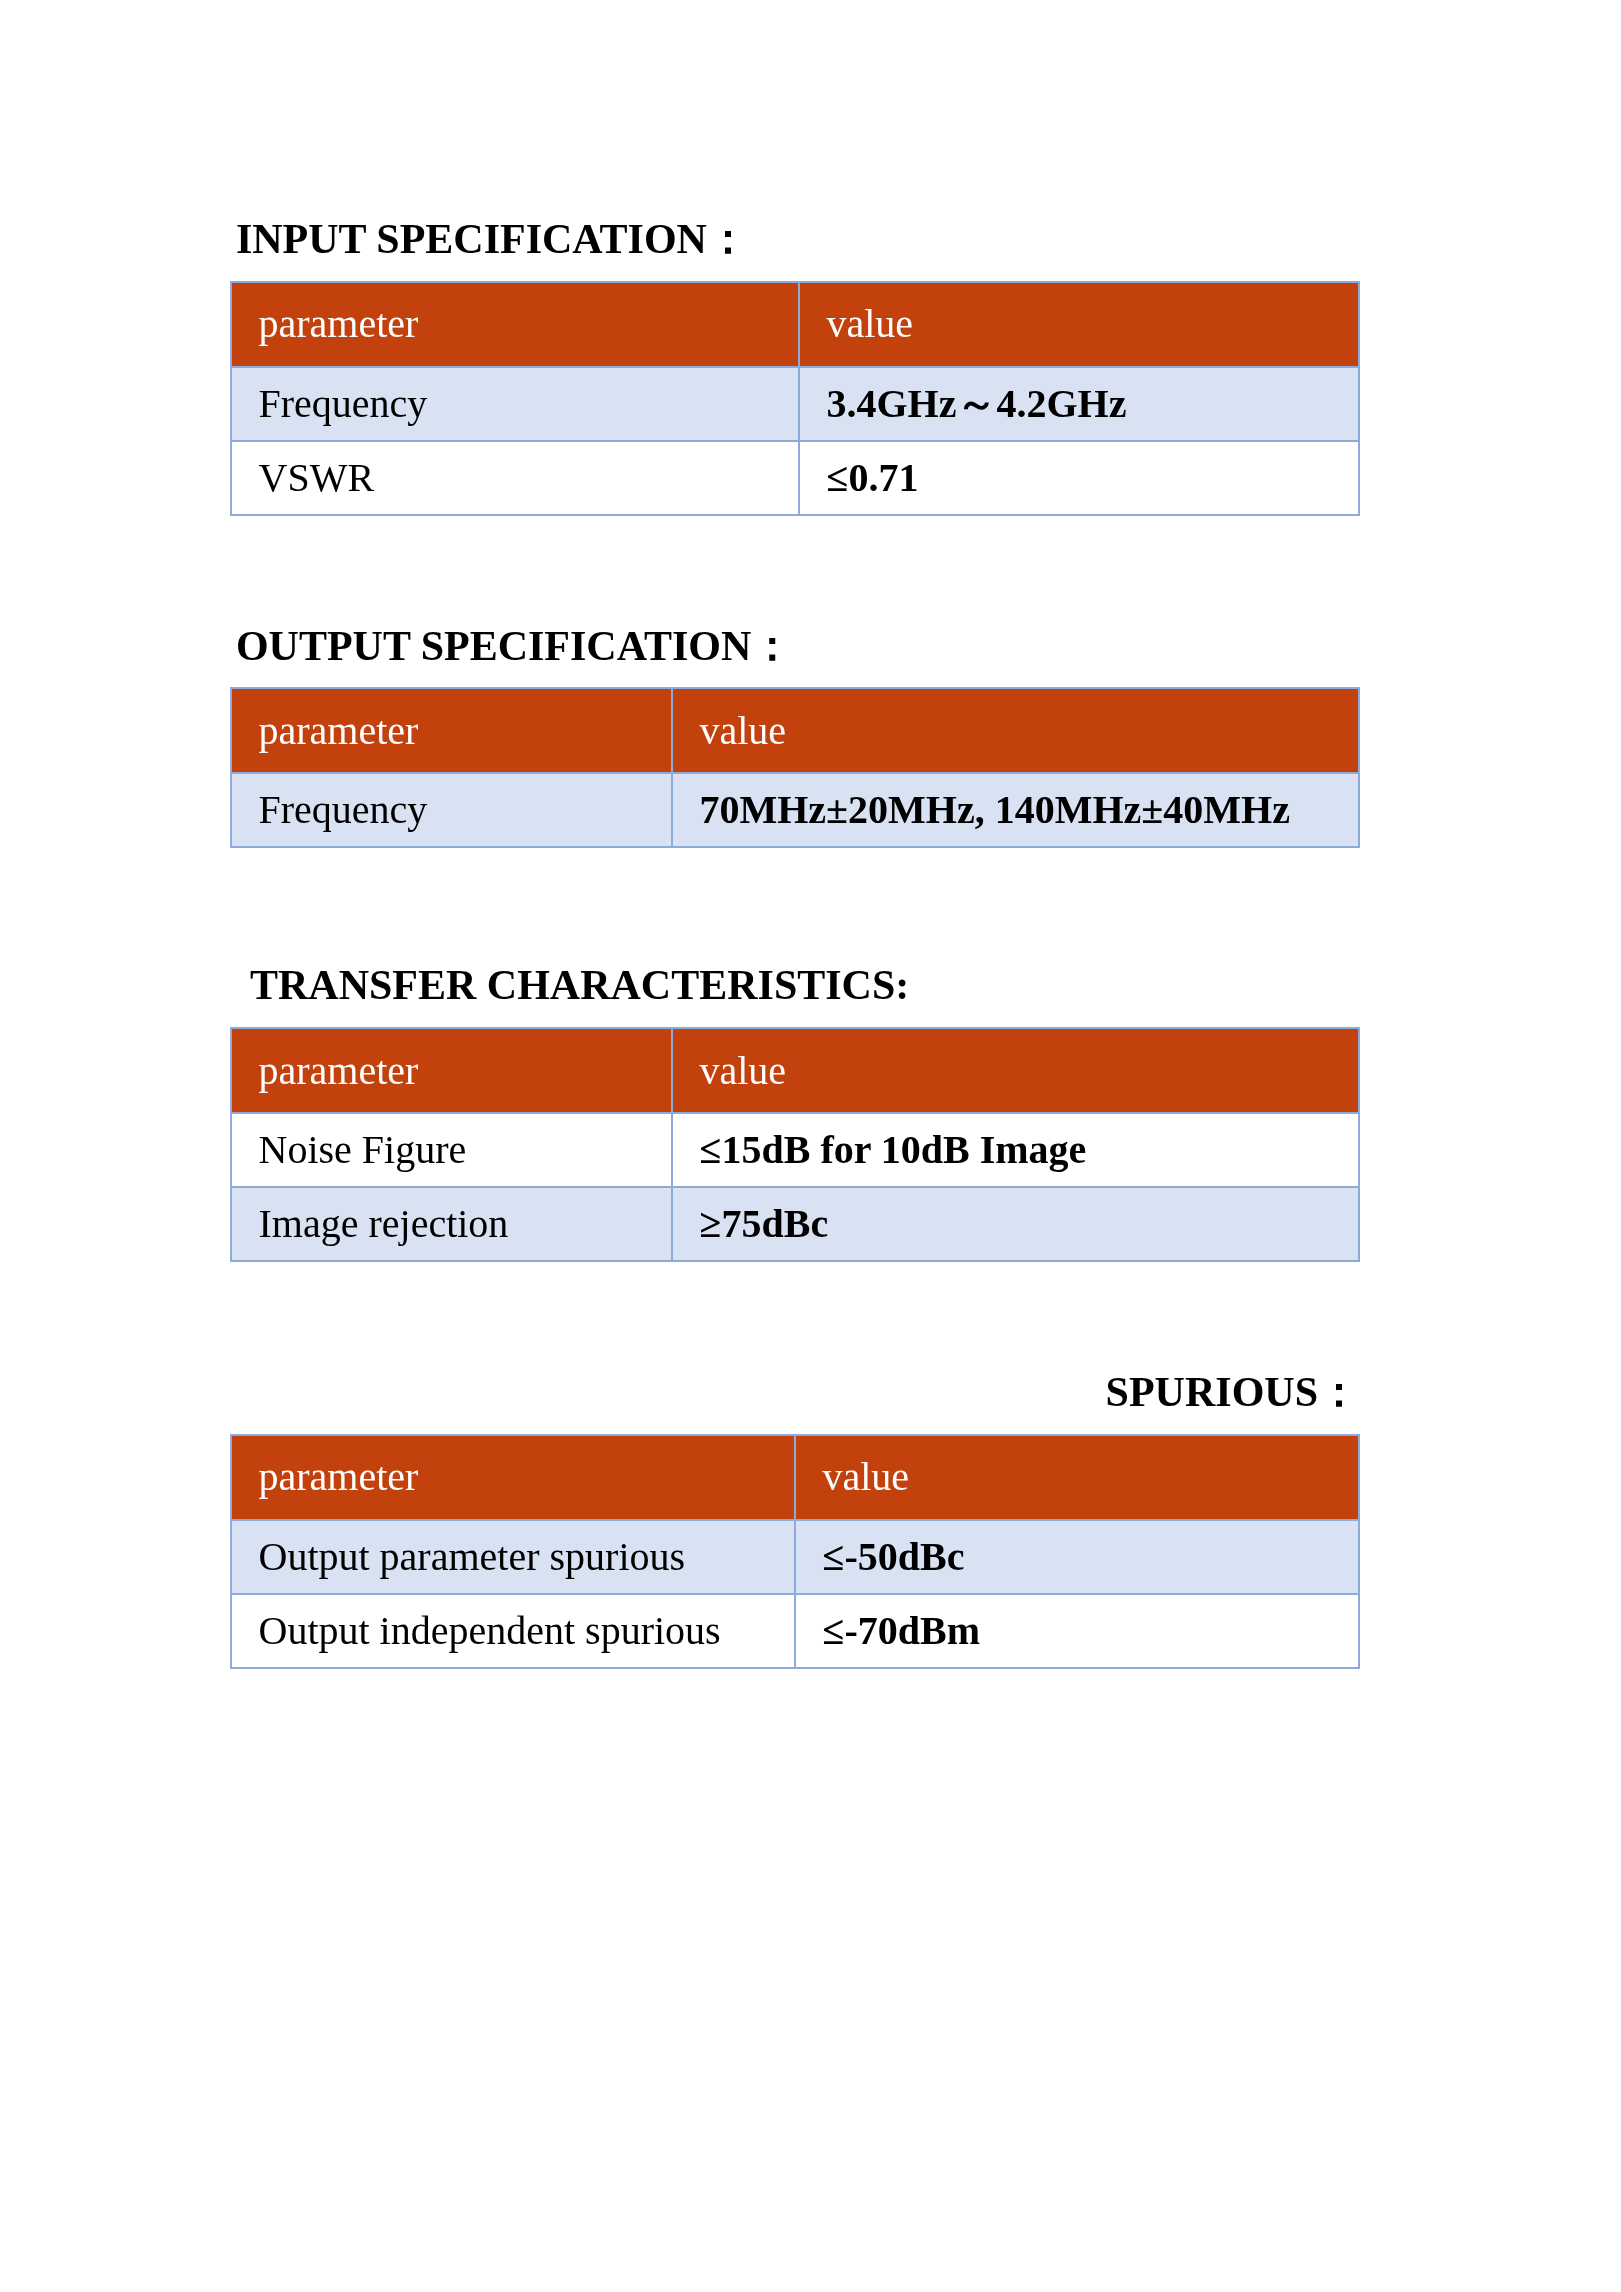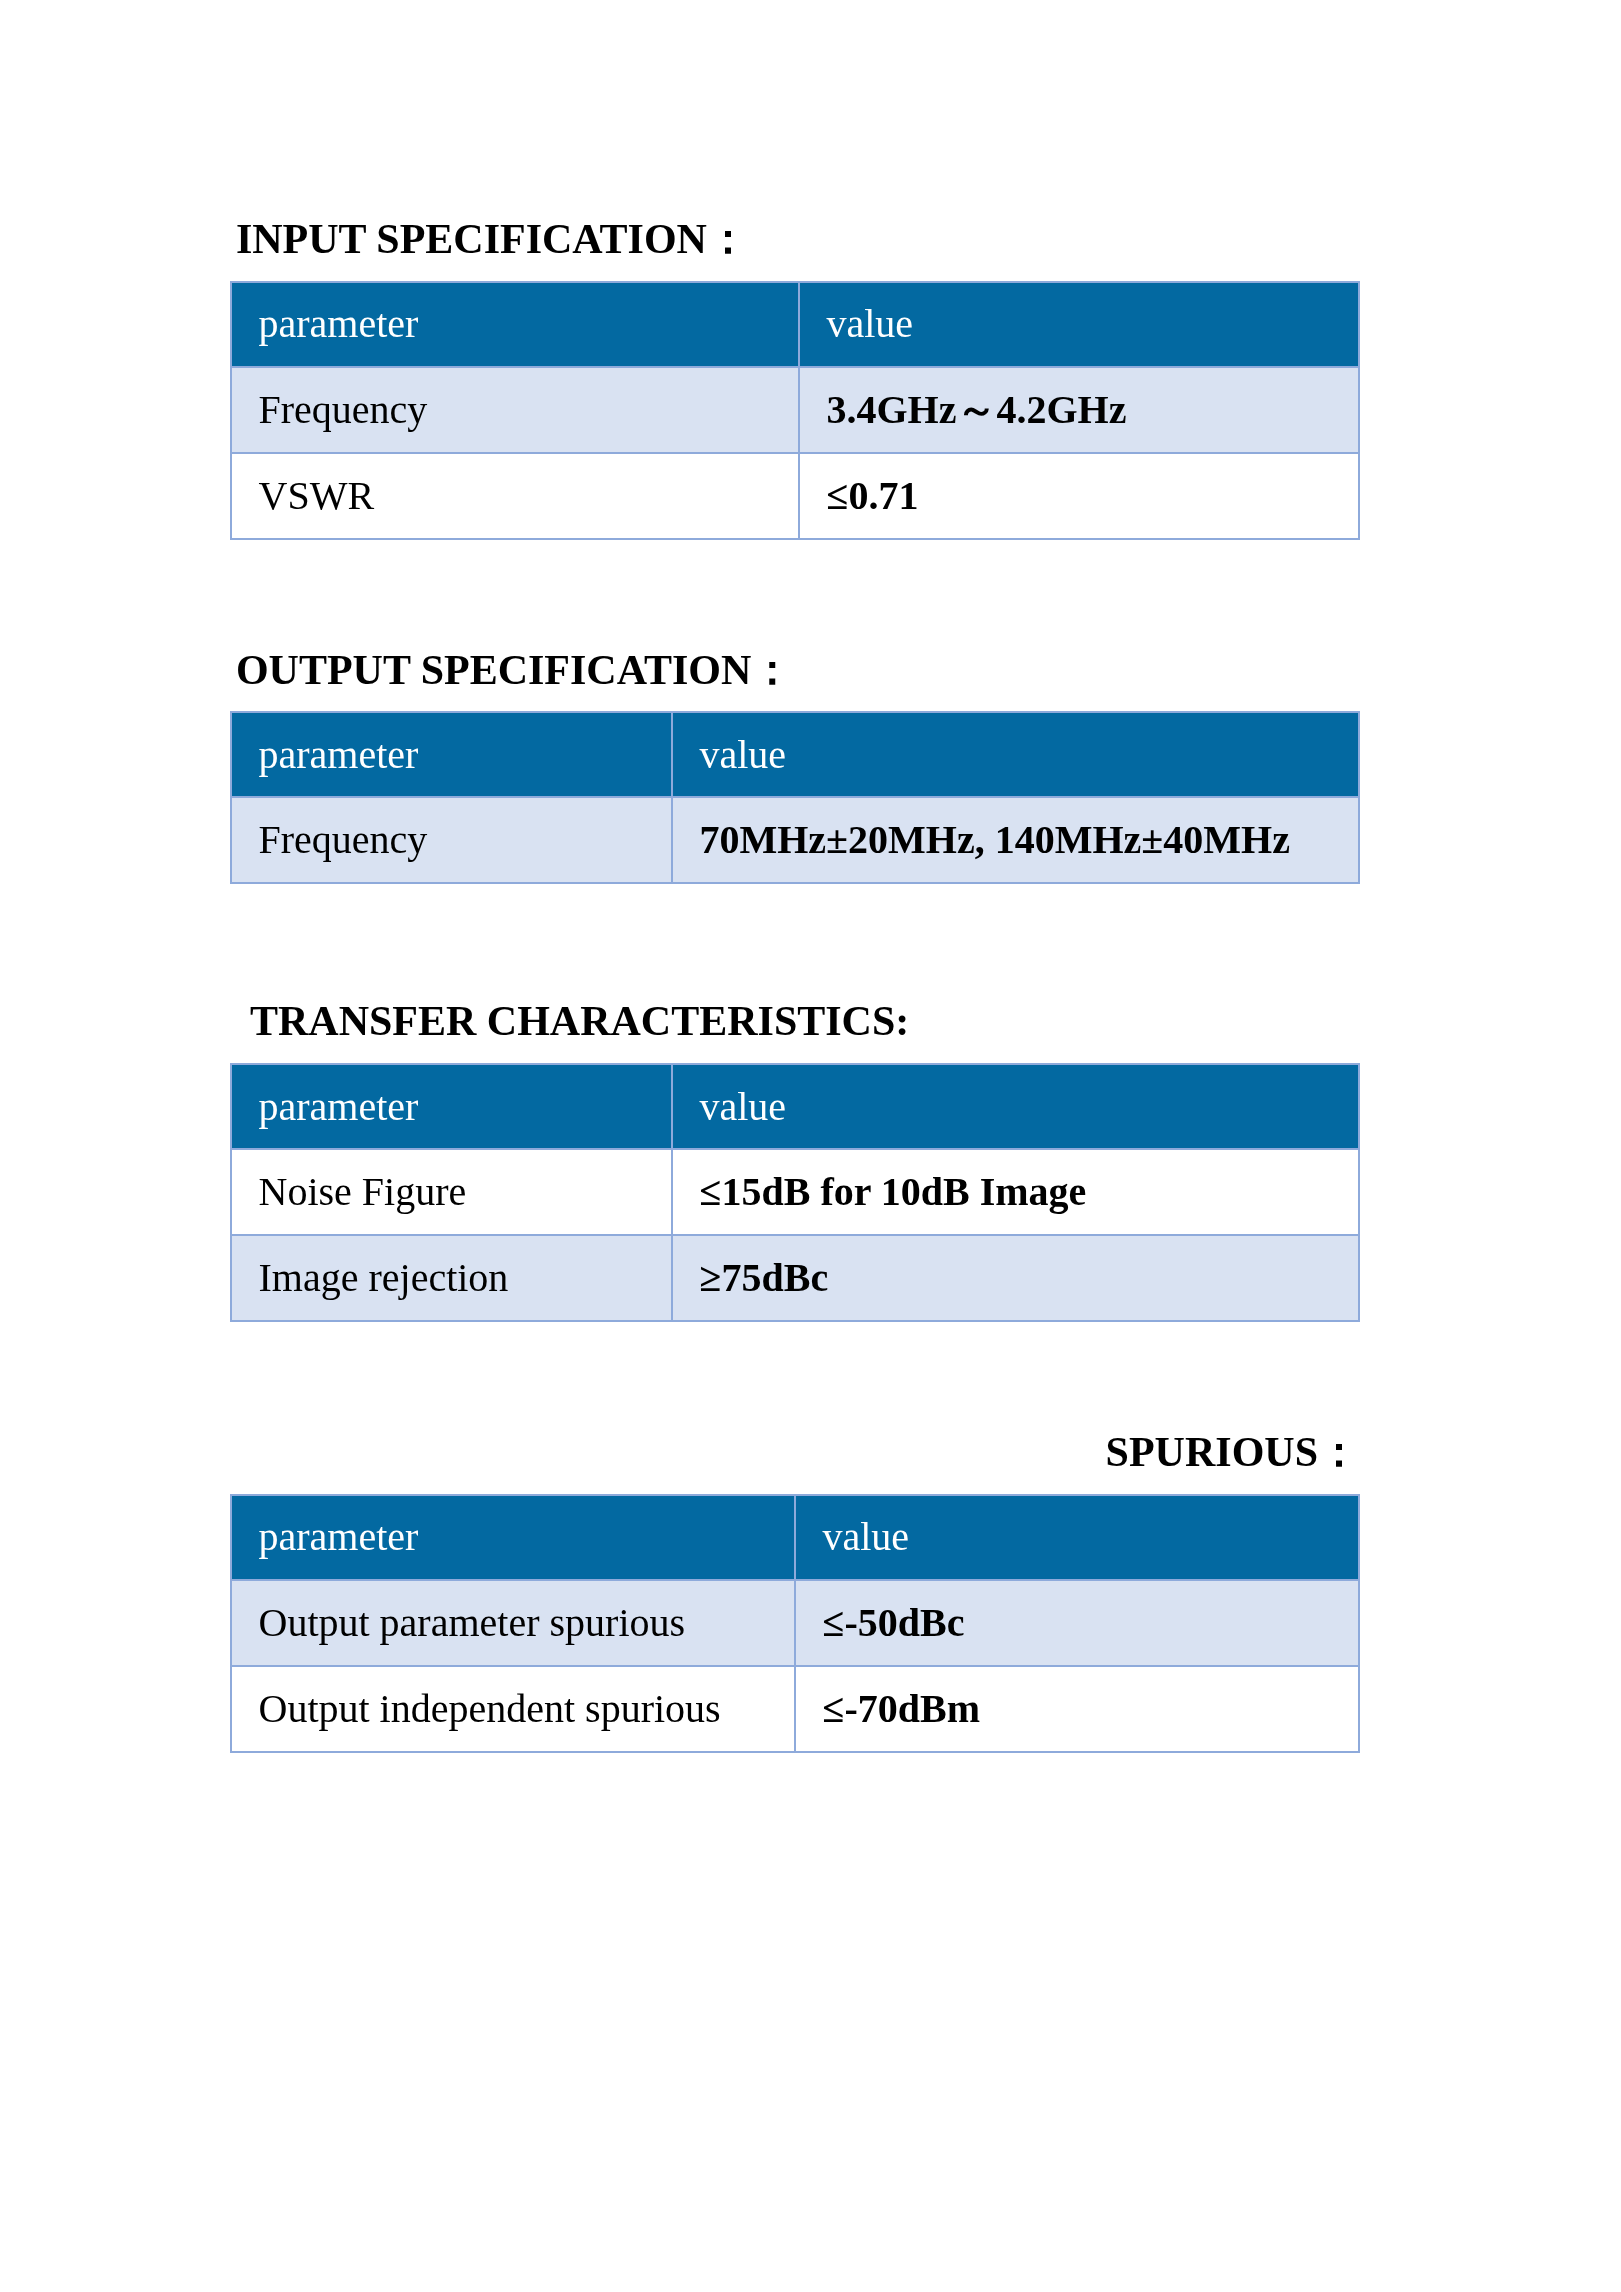--- a/index.html
+++ b/index.html
@@ -43,26 +43,26 @@
     box-sizing: border-box;
     text-align: left;
     vertical-align: middle;
     padding: 0 9.8px 0 26.5px;
     font-size: 40px;
     line-height: 1.15;
     overflow: hidden;
     white-space: nowrap;
   }
   .spec-table th {
-    background: #0369a1;
+    background: #c2410c;
     color: #ffffff;
     font-weight: normal;
     height: 85px;
   }
-  .spec-table td { height: 86px; background: #ffffff; }
+  .spec-table td { height: 74px; background: #ffffff; }
   .spec-table tr.band td { background: #D9E2F2; }
   .spec-table td.value { font-weight: bold; }
 
   
   table.t1 col.c1 { width: 568px; }
   table.t2 col.c1 { width: 441px; }
   table.t3 col.c1 { width: 441px; }
   table.t4 col.c1 { width: 564px; }
 </style>
 </head>

